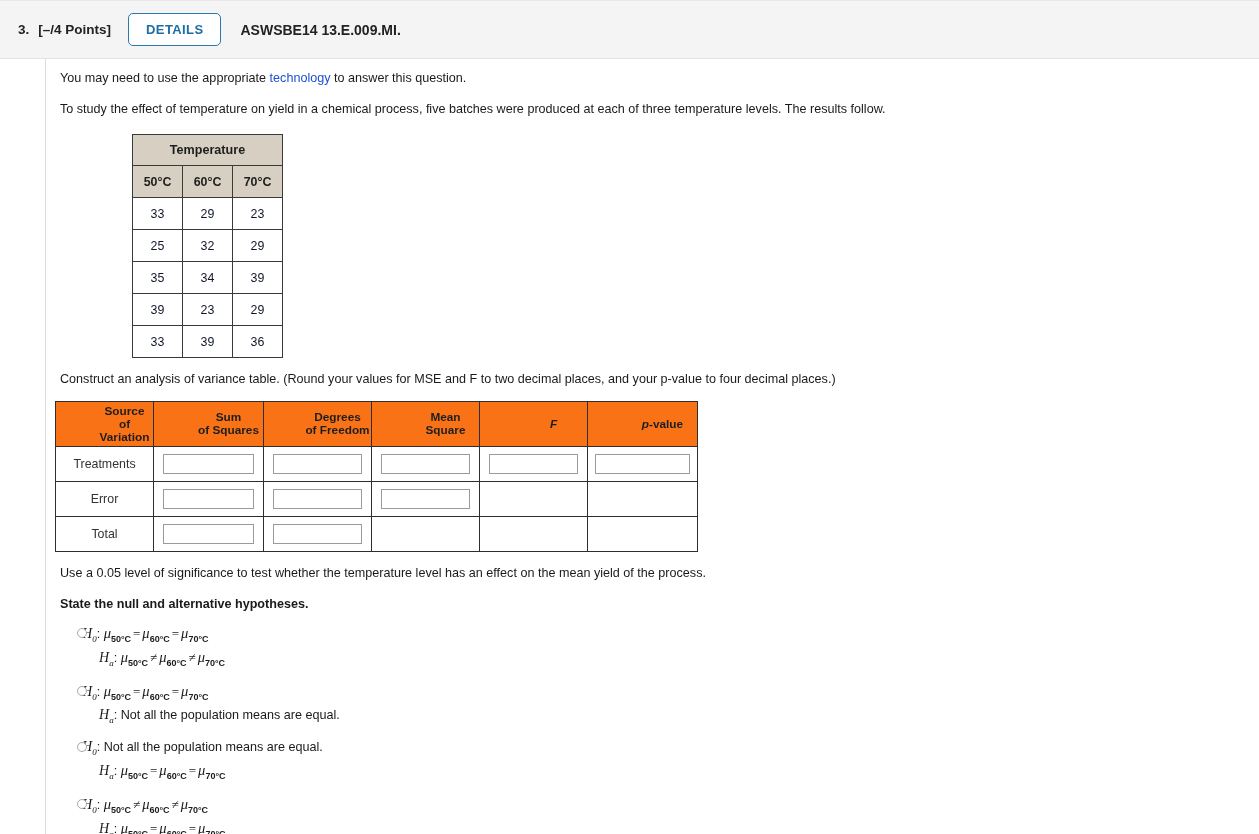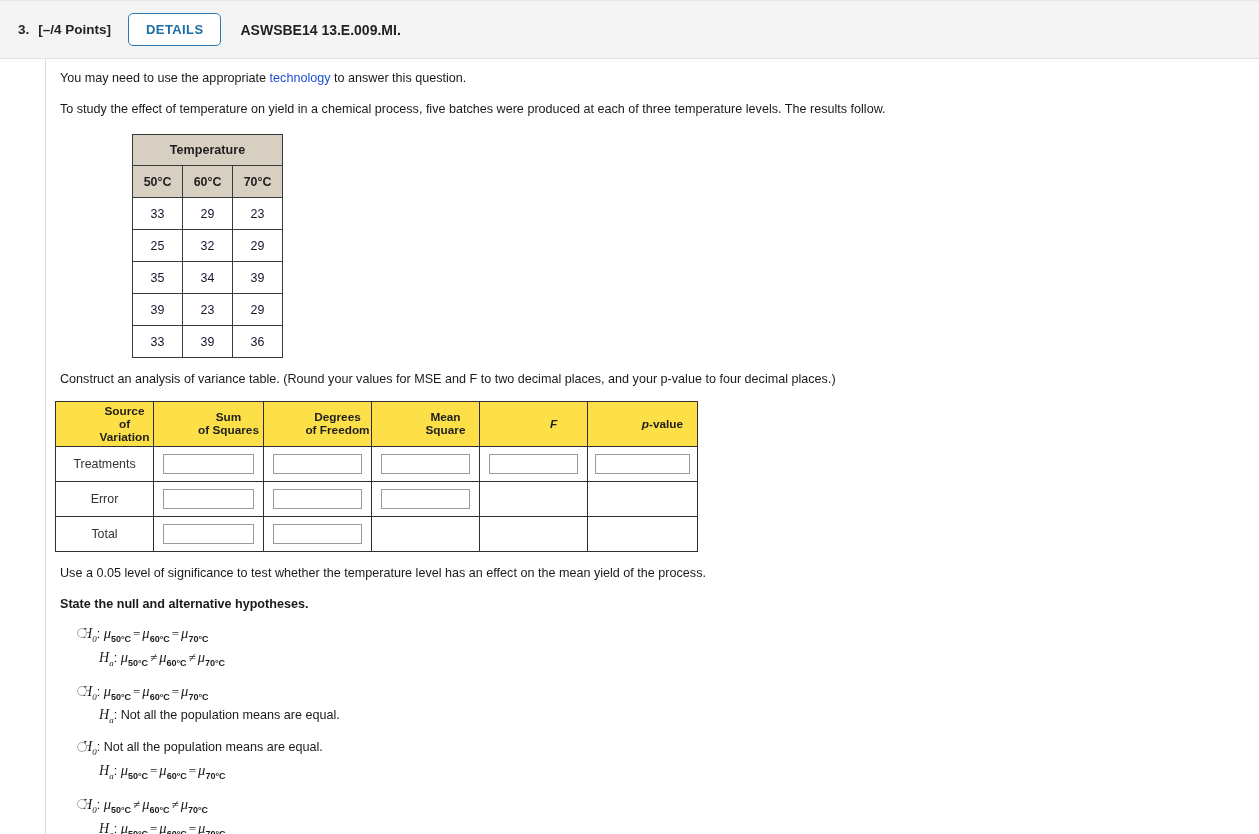--- a/index.html
+++ b/index.html
@@ -116,21 +116,21 @@
     table-layout: fixed;
   }
   .anova th, .anova td {
     border: 1px solid #2e2e2e;
     padding: 0;
     background: #ffffff;
     text-align: center;
     vertical-align: middle;
   }
   .anova th {
-    background: #fde047;
+    background: #f97316;
     font-size: 11.8px;
     font-weight: bold;
     color: #1e1e1e;
     height: 45px;
     line-height: 13px;
     padding-left: 40px;
   }
   .anova td {
     height: 35px;
     font-size: 12.4px;

